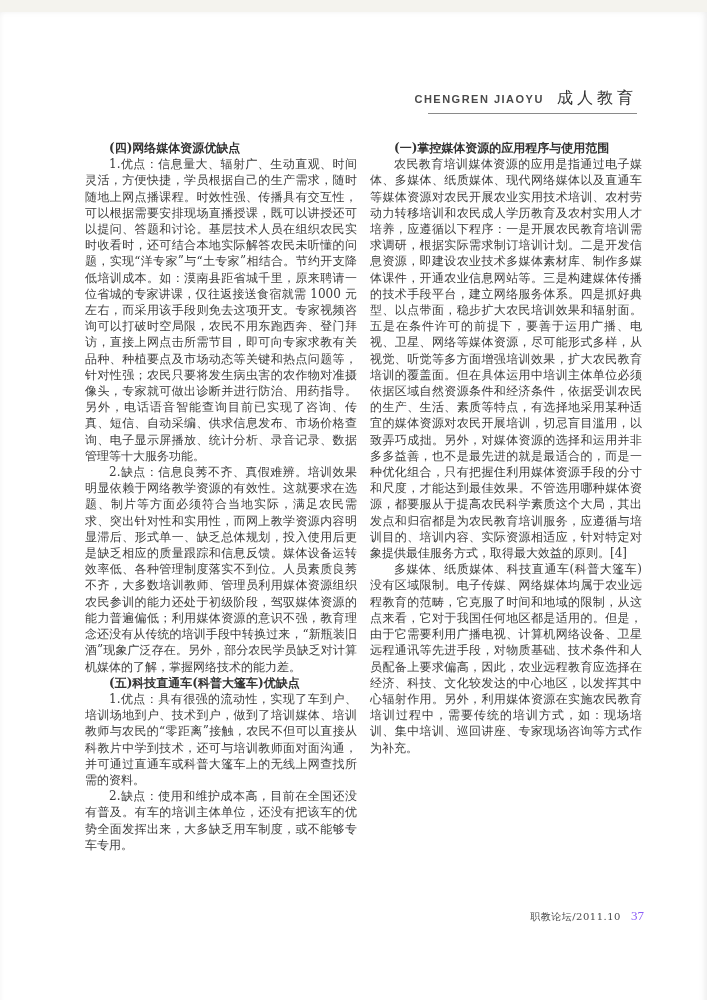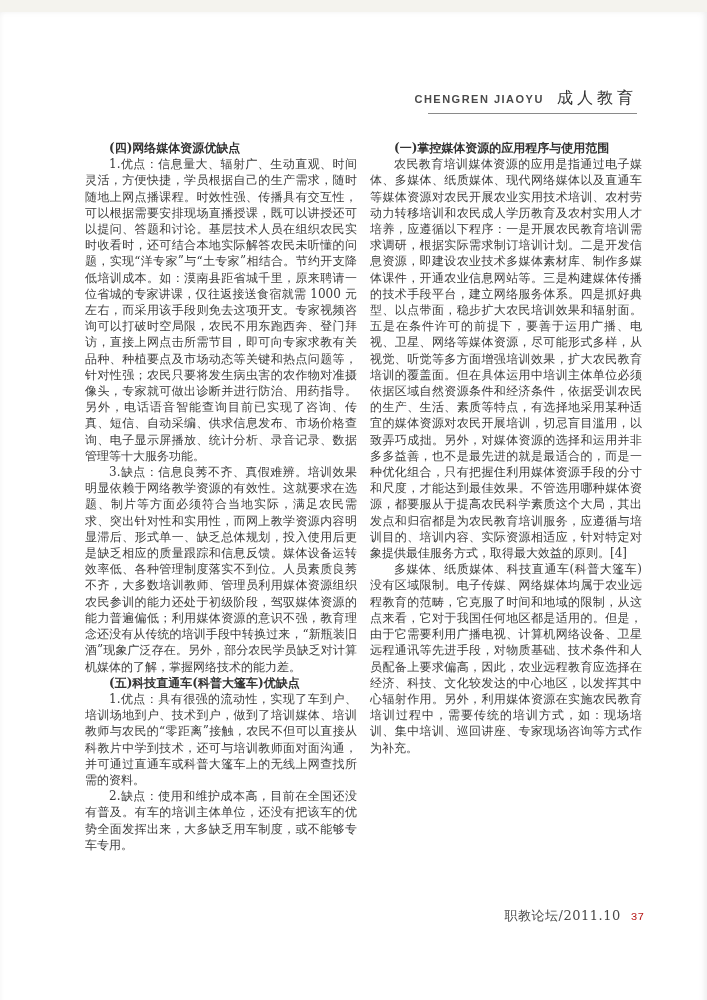--- a/index.html
+++ b/index.html
@@ -67,46 +67,46 @@
   .column h3 { font-weight: 600; color: #333; }
   .column h2 { font-weight: 700; color: #2e2e2e; }
   
   .footer {
     position: absolute;
     right: 63px; top: 893px;
     white-space: nowrap;
     text-align: right;
   }
   .footer .journal {
-    font-size: 13px;
+    font-size: 10px;
     color: #4a4a4a;
     letter-spacing: 0.5px;
   }
   .footer .pagenum {
-    font-size: 11px;
-    color: #b91c1c;
+    font-size: 13px;
+    color: #8b5cf6;
     margin-left: 5px;
-    font-family: Liberation Mono, monospace;
+    font-family: Liberation Serif, serif;
   }
 </style>
 </head>
 <body>
 
 <div class="page">
 
   <div class="header">
     <span class="pinyin">CHENGREN  JIAOYU</span>
     <span class="cn">成人教育</span>
   </div>
   <div class="header-rule"></div>
 
   <div class="column col-left">
     <h3>(四)网络媒体资源优缺点</h3>
     <p>1.优点：信息量大、辐射广、生动直观、时间灵活，方便快捷，学员根据自己的生产需求，随时随地上网点播课程。时效性强、传播具有交互性，可以根据需要安排现场直播授课，既可以讲授还可以提问、答题和讨论。基层技术人员在组织农民实时收看时，还可结合本地实际解答农民未听懂的问题，实现“洋专家”与“土专家”相结合。节约开支降低培训成本。如：漠南县距省城千里，原来聘请一位省城的专家讲课，仅往返接送食宿就需 1000 元左右，而采用该手段则免去这项开支。专家视频咨询可以打破时空局限，农民不用东跑西奔、登门拜访，直接上网点击所需节目，即可向专家求教有关品种、种植要点及市场动态等关键和热点问题等，针对性强；农民只要将发生病虫害的农作物对准摄像头，专家就可做出诊断并进行防治、用药指导。另外，电话语音智能查询目前已实现了咨询、传真、短信、自动采编、供求信息发布、市场价格查询、电子显示屏播放、统计分析、录音记录、数据管理等十大服务功能。</p>
-    <p>3.缺点：信息良莠不齐、真假难辨。培训效果明显依赖于网络教学资源的有效性。这就要求在选题、制片等方面必须符合当地实际，满足农民需求、突出针对性和实用性，而网上教学资源内容明显滞后、形式单一、缺乏总体规划，投入使用后更是缺乏相应的质量跟踪和信息反馈。媒体设备运转效率低、各种管理制度落实不到位。人员素质良莠不齐，大多数培训教师、管理员利用媒体资源组织农民参训的能力还处于初级阶段，驾驭媒体资源的能力普遍偏低；利用媒体资源的意识不强，教育理念还没有从传统的培训手段中转换过来，“新瓶装旧酒”现象广泛存在。另外，部分农民学员缺乏对计算机媒体的了解，掌握网络技术的能力差。</p>
+    <p>2.缺点：信息良莠不齐、真假难辨。培训效果明显依赖于网络教学资源的有效性。这就要求在选题、制片等方面必须符合当地实际，满足农民需求、突出针对性和实用性，而网上教学资源内容明显滞后、形式单一、缺乏总体规划，投入使用后更是缺乏相应的质量跟踪和信息反馈。媒体设备运转效率低、各种管理制度落实不到位。人员素质良莠不齐，大多数培训教师、管理员利用媒体资源组织农民参训的能力还处于初级阶段，驾驭媒体资源的能力普遍偏低；利用媒体资源的意识不强，教育理念还没有从传统的培训手段中转换过来，“新瓶装旧酒”现象广泛存在。另外，部分农民学员缺乏对计算机媒体的了解，掌握网络技术的能力差。</p>
     <h3>(五)科技直通车(科普大篷车)优缺点</h3>
     <p>1.优点：具有很强的流动性，实现了车到户、培训场地到户、技术到户，做到了培训媒体、培训教师与农民的“零距离”接触，农民不但可以直接从科教片中学到技术，还可与培训教师面对面沟通，并可通过直通车或科普大篷车上的无线上网查找所需的资料。</p>
     <p>2.缺点：使用和维护成本高，目前在全国还没有普及。有车的培训主体单位，还没有把该车的优势全面发挥出来，大多缺乏用车制度，或不能够专车专用。</p>
   </div>
 
   <div class="column col-right">
     <h3>(一)掌控媒体资源的应用程序与使用范围</h3>
     <p>农民教育培训媒体资源的应用是指通过电子媒体、多媒体、纸质媒体、现代网络媒体以及直通车等媒体资源对农民开展农业实用技术培训、农村劳动力转移培训和农民成人学历教育及农村实用人才培养，应遵循以下程序：一是开展农民教育培训需求调研，根据实际需求制订培训计划。二是开发信息资源，即建设农业技术多媒体素材库、制作多媒体课件，开通农业信息网站等。三是构建媒体传播的技术手段平台，建立网络服务体系。四是抓好典型、以点带面，稳步扩大农民培训效果和辐射面。五是在条件许可的前提下，要善于运用广播、电视、卫星、网络等媒体资源，尽可能形式多样，从视觉、听觉等多方面增强培训效果，扩大农民教育培训的覆盖面。但在具体运用中培训主体单位必须依据区域自然资源条件和经济条件，依据受训农民的生产、生活、素质等特点，有选择地采用某种适宜的媒体资源对农民开展培训，切忌盲目滥用，以致弄巧成拙。另外，对媒体资源的选择和运用并非多多益善，也不是最先进的就是最适合的，而是一种优化组合，只有把握住利用媒体资源手段的分寸和尺度，才能达到最佳效果。不管选用哪种媒体资源，都要服从于提高农民科学素质这个大局，其出发点和归宿都是为农民教育培训服务，应遵循与培训目的、培训内容、实际资源相适应，针对特定对象提供最佳服务方式，取得最大效益的原则。[4]</p>
     <p>多媒体、纸质媒体、科技直通车(科普大篷车)没有区域限制。电子传媒、网络媒体均属于农业远程教育的范畴，它克服了时间和地域的限制，从这点来看，它对于我国任何地区都是适用的。但是，由于它需要利用广播电视、计算机网络设备、卫星远程通讯等先进手段，对物质基础、技术条件和人员配备上要求偏高，因此，农业远程教育应选择在经济、科技、文化较发达的中心地区，以发挥其中心辐射作用。另外，利用媒体资源在实施农民教育培训过程中，需要传统的培训方式，如：现场培训、集中培训、巡回讲座、专家现场咨询等方式作为补充。</p>
   </div>

